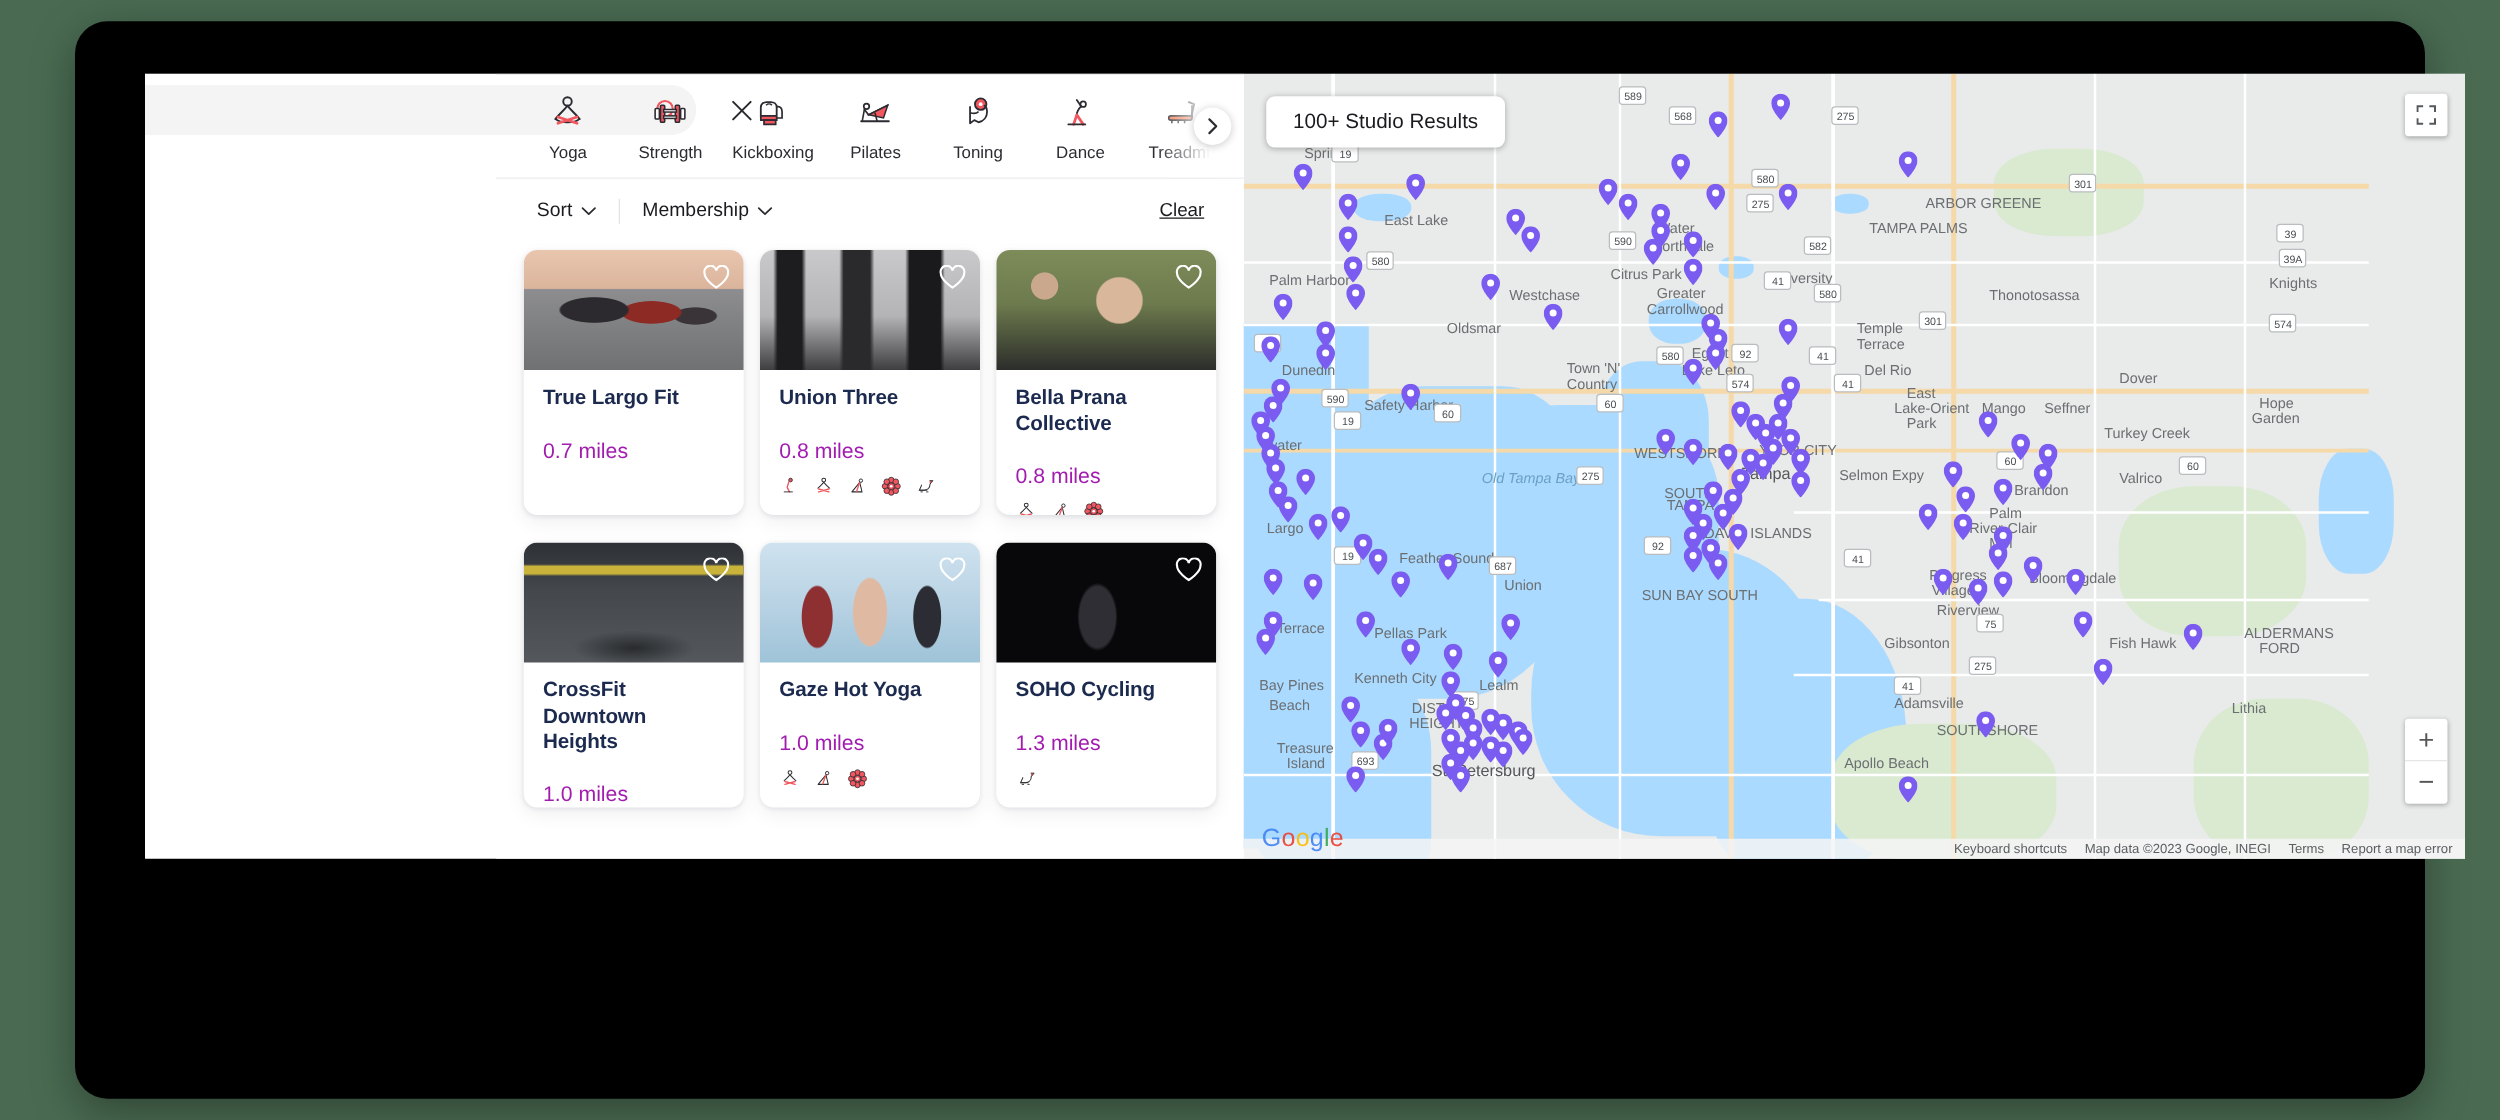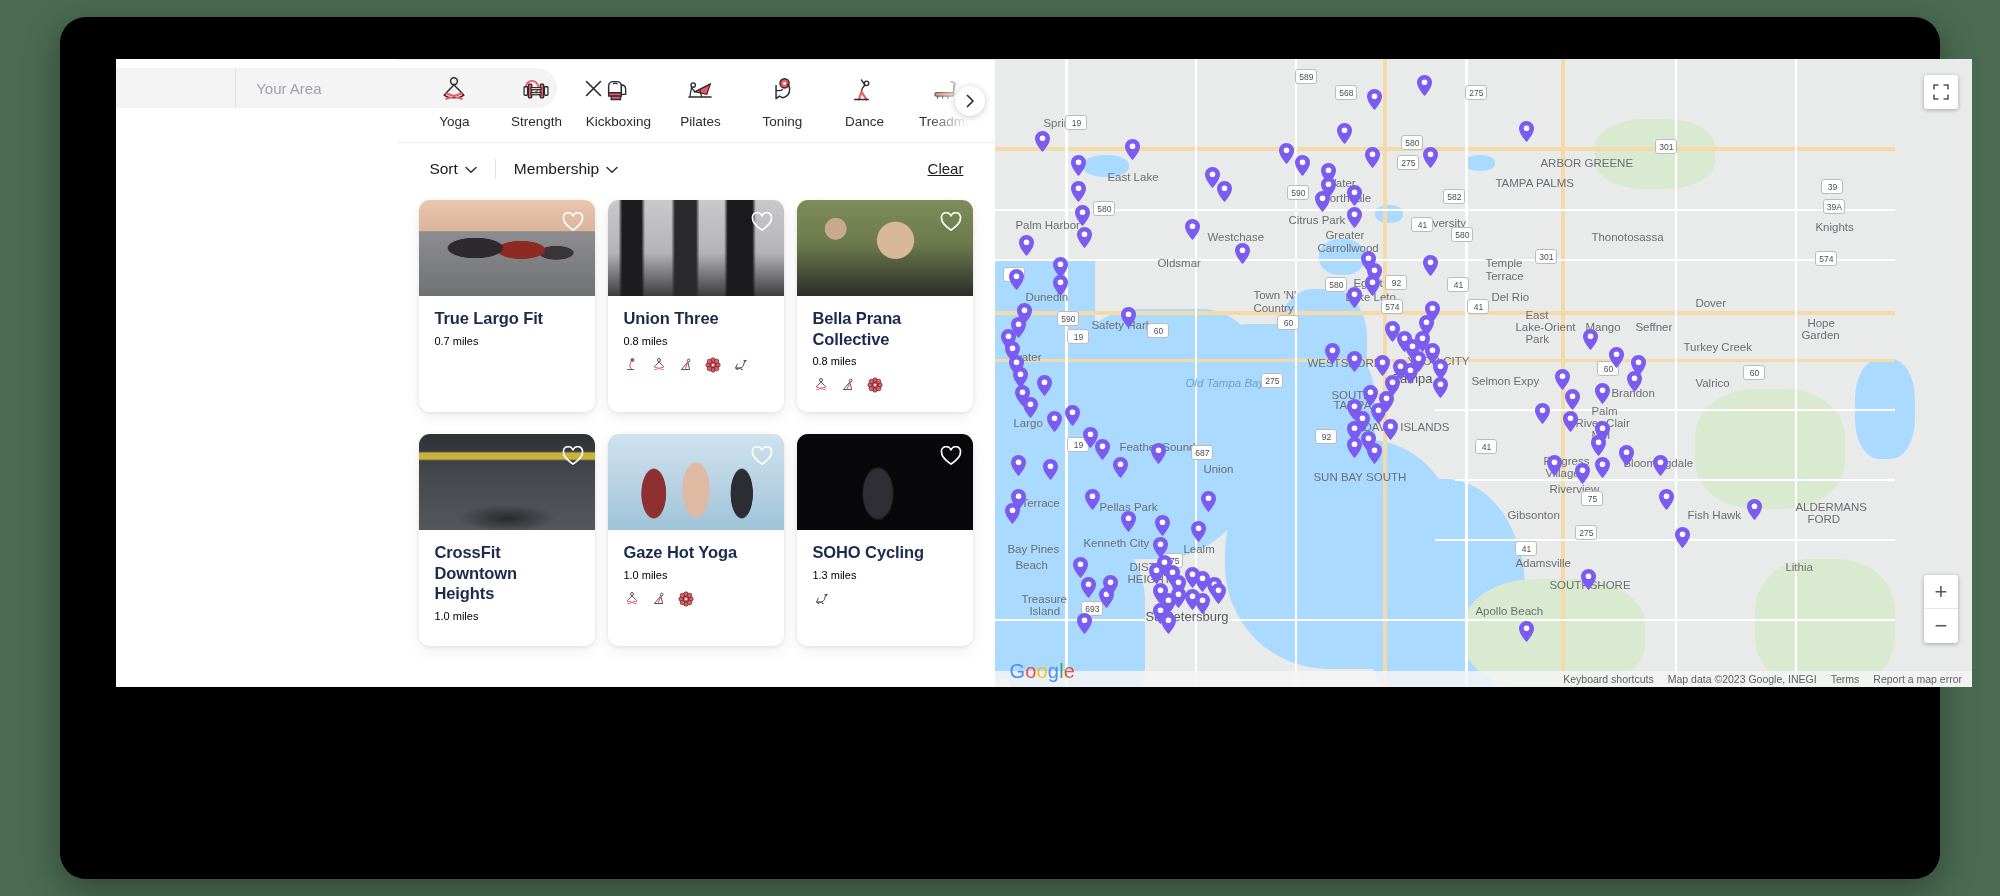--- a/index.html
+++ b/index.html
@@ -139,21 +139,21 @@
     position: absolute; right: 9px; top: 9px;
     width: 26px; height: 26px;
     display: flex; align-items: center; justify-content: center;
     cursor: pointer; z-index: 2;
   }
   .card-body { padding: 12px 15px 10px 15px; }
   .card-title {
     font-size: 16.5px; font-weight: 700; color: #1b2a4e;
     line-height: 1.25; letter-spacing: -.1px;
   }
-  .card-dist { margin-top: 6px; font-size: 11px; color: #000000; }
+  .card-dist { margin-top: 22px; font-size: 17px; color: #a21caf; }
   .card-icons { margin-top: 9px; display: flex; gap: 9px; align-items: center; }
   .card-icons svg { display: block; }
 
   
   .ph-truegrit { background:
      linear-gradient(180deg,#e9c6ae 0%,#dbb49c 32%,#8d8d8f 33%,#6f7173 100%); }
   .ph-truegrit::after { content:""; position:absolute; inset:0;
      background:
       radial-gradient(ellipse 46px 17px at 32% 50%, #2c2a2e 0 58%, transparent 62%),
       radial-gradient(ellipse 40px 15px at 58% 52%, #8e2a24 0 58%, transparent 62%),
@@ -267,21 +267,20 @@
                   <circle cx="7.5" cy="2.6" r="2.4" fill="#111"></circle>
                   <path d="M7.5 5.4c-.9 0-1.5.5-1.5 1.2v1.1L1.4 6.2a1 1 0 10-.7 1.9l4.1 1.5-2.6 5.1a1.1 1.1 0 101.9 1l3.4-5.1 3.4 5.1a1.1 1.1 0 101.9-1l-2.6-5.1 4.1-1.5a1 1 0 10-.7-1.9L9 7.7V6.6c0-.7-.6-1.2-1.5-1.2z" fill="#111"></path>
                 </svg>
             </span>
             <span>Classes</span>
           </div>
         </div>
 
         <div class="searchwrap">
           <div class="search-field" title="Search">burn</div>
-          <div class="search-field second">Your Area</div>
           <div class="search-ico">
             <svg width="19" height="19" viewBox="0 0 19 19">
                 <circle cx="8" cy="8" r="6.2" stroke="#f1575e" stroke-width="1.7" fill="none"></circle>
                 <path d="M12.6 12.6L18 18" stroke="#f1575e" stroke-width="1.7" stroke-linecap="round"></path>
               </svg>
           </div>
           <div class="clearx">
             <svg width="17" height="17" viewBox="0 0 17 17">
                 <path d="M1.5 1.5l14 14M15.5 1.5l-14 14" stroke="#2a2a2e" stroke-width="1.6" stroke-linecap="round"></path>
               </svg>
@@ -656,20 +655,21 @@
             <div class="map-road" style="left:470px;top:0;width:3px;height:640px;"></div>
             <div class="map-road" style="left:680px;top:0;width:2px;height:640px;"></div>
             <div class="map-road" style="left:800px;top:0;width:2px;height:640px;"></div>
             <div class="map-road" style="left:0;top:150px;width:900px;height:2px;"></div>
             <div class="map-road" style="left:0;top:200px;width:900px;height:2px;"></div>
             <div class="map-road" style="left:440px;top:350px;width:460px;height:2px;"></div>
             <div class="map-road" style="left:460px;top:420px;width:440px;height:2px;"></div>
             <div class="map-road" style="left:440px;top:480px;width:460px;height:2px;"></div>
             <div class="map-road" style="left:0;top:560px;width:900px;height:2px;"></div>
 
+            <div class="results-badge">100+ Studio Results</div>
 
             <div class="map-fs">
               <svg width="16" height="16" viewBox="0 0 16 16">
                   <path d="M1 5.5V1h4.5M10.5 1H15v4.5M15 10.5V15h-4.5M5.5 15H1v-4.5" fill="none" stroke="#55585b" stroke-width="1.6"></path>
                 </svg>
             </div>
 
             <div class="map-zoom">
               <div>+</div>
               <div>−</div>

